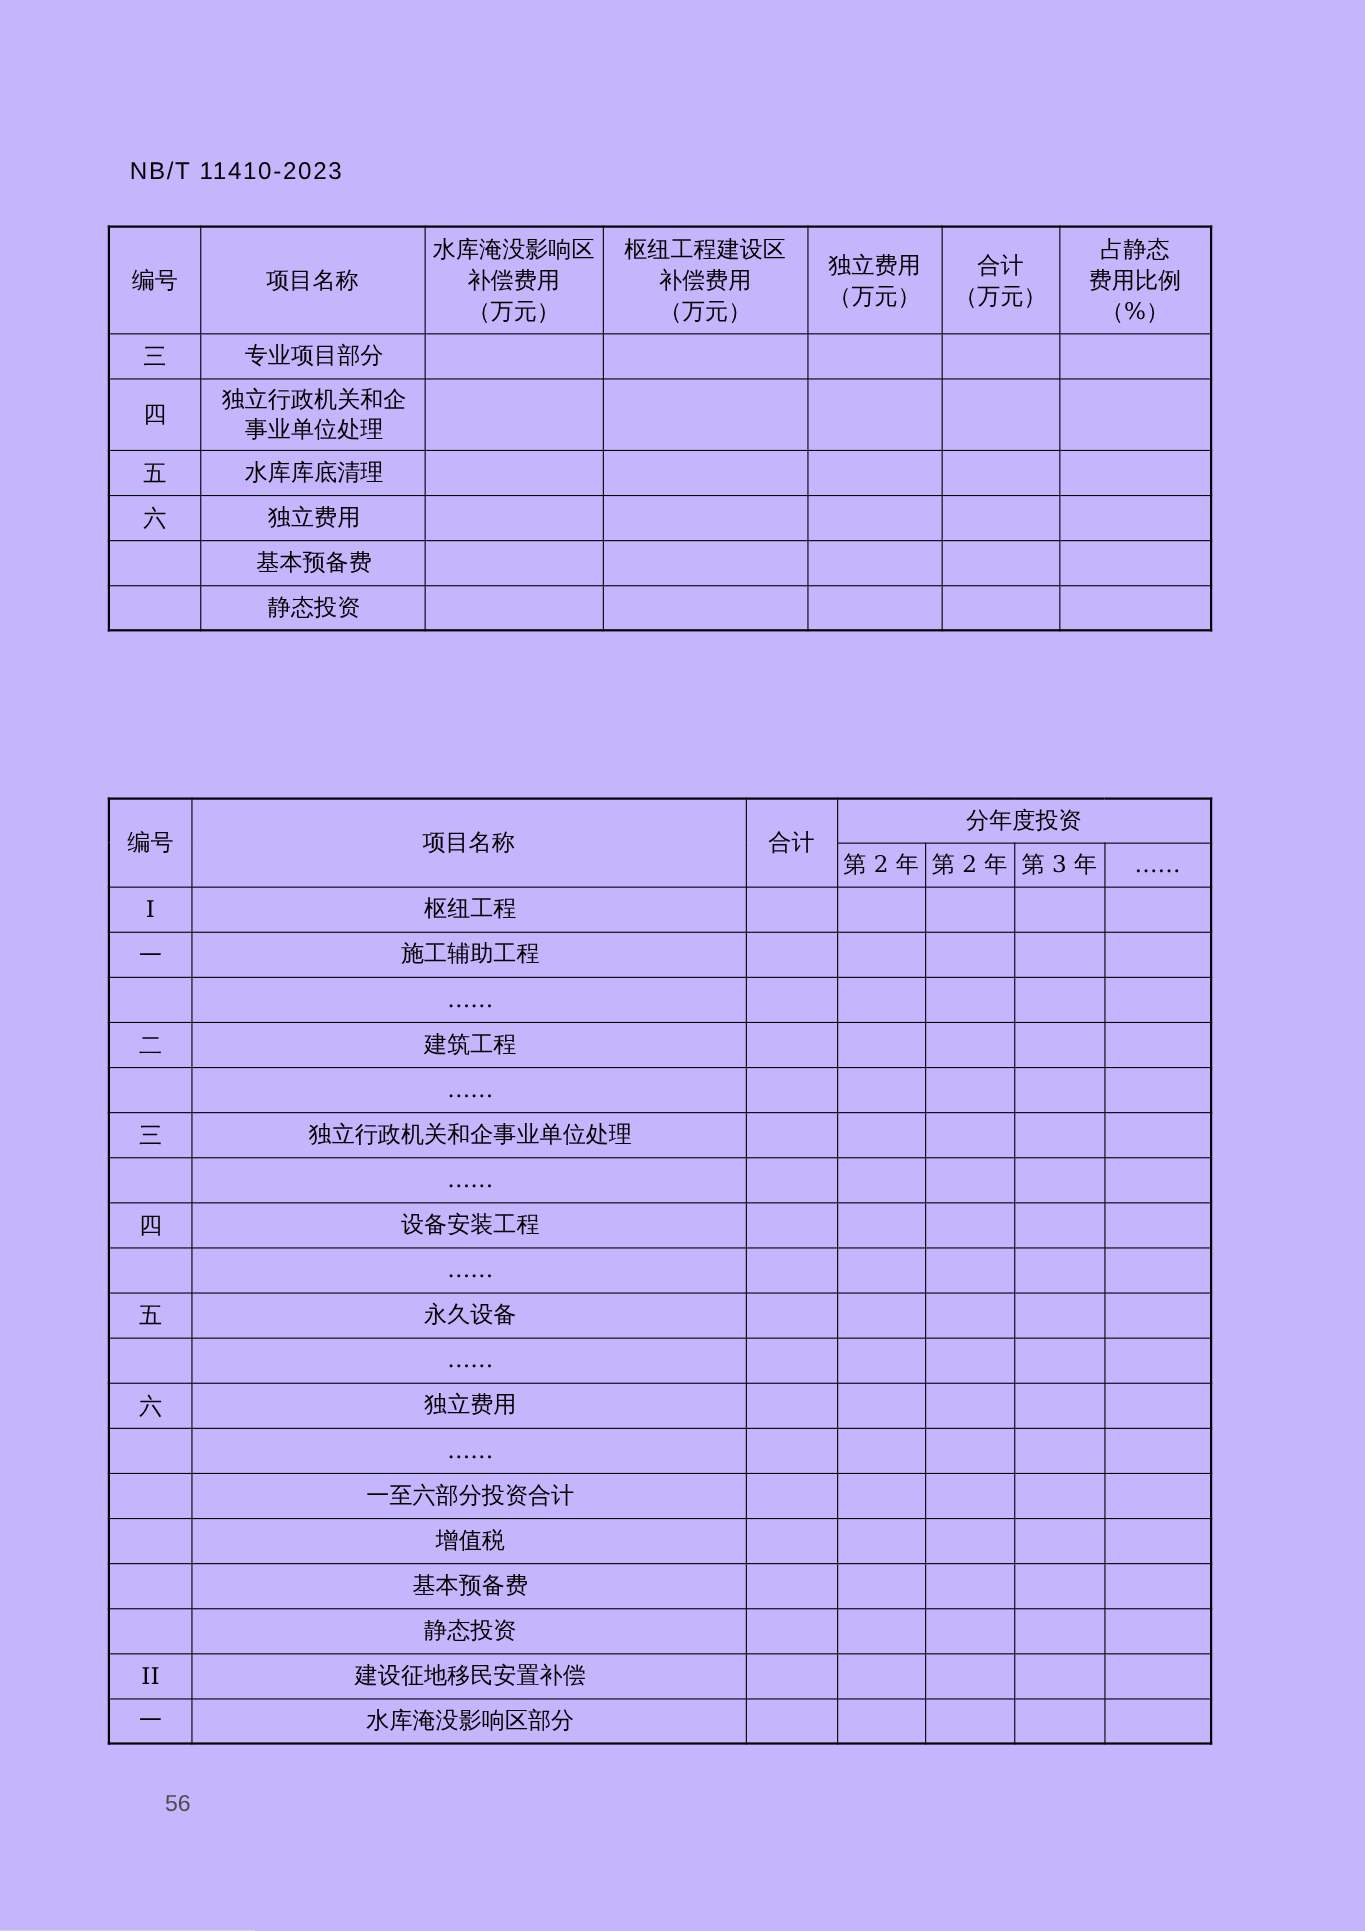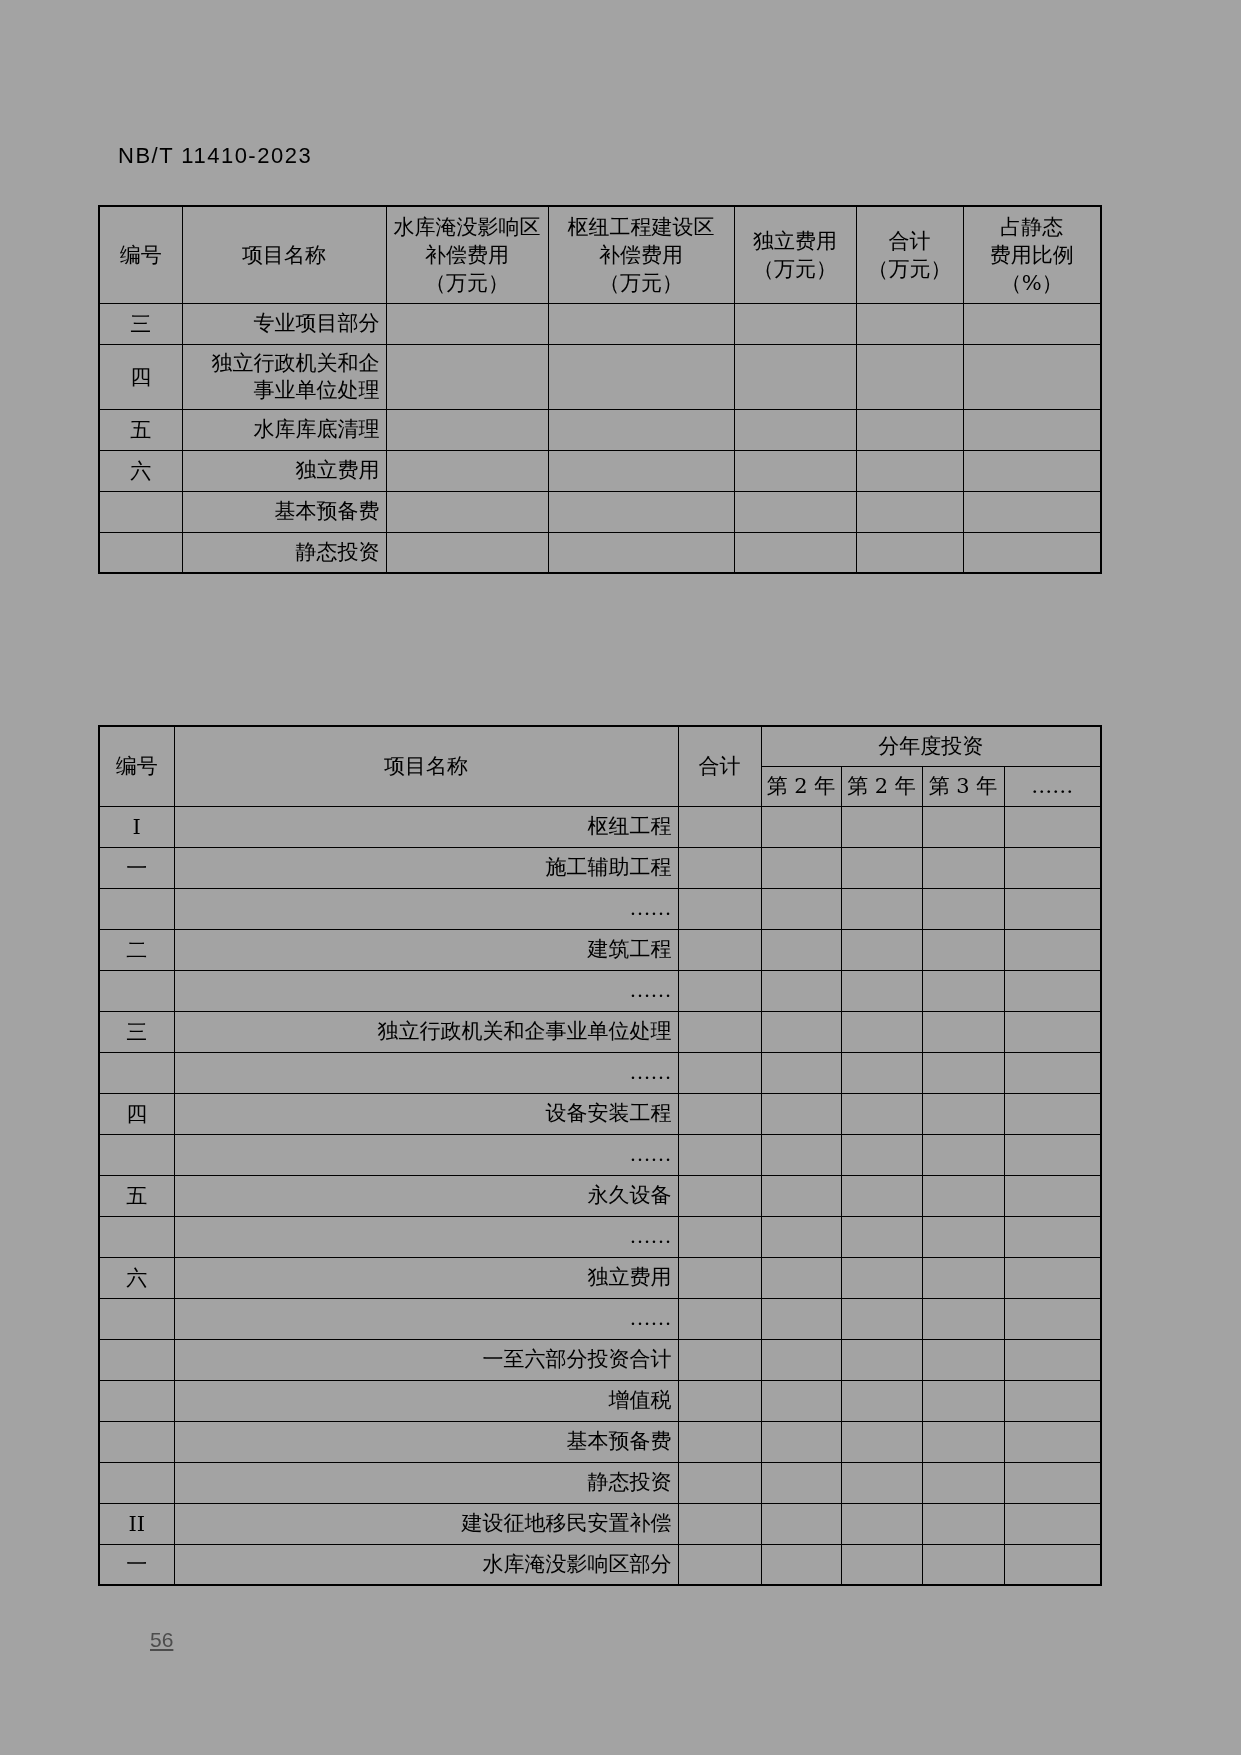--- a/index.html
+++ b/index.html
@@ -2,21 +2,21 @@
 <html><head>
 <meta charset="utf-8">
 <style>
   * { box-sizing: border-box; }
   html, body { margin: 0; padding: 0; background: #e8e8e8; }
   .page {
     position: relative;
     width: 1241px;
     height: 1755px;
     margin: 0 auto;
-    background: #a3a3a3;
+    background: #c4b5fd;
     font-family: "DejaVu Serif", "Liberation Serif", serif;
     color: #000;
     overflow: hidden;
   }
   .doc-code {
     position: absolute;
     left: 118px;
     top: 143px;
     font-family: "Liberation Sans", "DejaVu Sans", sans-serif;
     font-size: 22px;
@@ -45,26 +45,25 @@
   }
   .t1 .hrow { height: 97px; }
   .t2 .hrow1 { height: 40px; }
   .t2 .hrow2 { height: 40px; }
   .c-num {
     text-align: center;
     vertical-align: middle;
     height: 41px;
   }
   .c-name {
-    text-align: right;
+    text-align: center;
     vertical-align: middle;
     padding: 5px 6px 5px 9px;
     line-height: 27px;
     height: 41px;
-    font-family: Liberation Serif, serif;
   }
   .c-val { height: 41px; }
   .caption-row {
     position: absolute;
     left: 98px;
     top: 671px;
     width: 1002px;
     height: 32px;
     font-family: "Liberation Sans", "DejaVu Sans", sans-serif;
     font-weight: bold;
@@ -82,21 +81,20 @@
     top: 0;
     white-space: pre;
   }
   .page-num {
     position: absolute;
     left: 150px;
     top: 1628px;
     font-family: "Liberation Sans", "DejaVu Sans", sans-serif;
     font-size: 21px;
     color: #4d4d4d;
-    text-decoration: underline;
   }
 </style>
 </head>
 <body>
 
 <div class="page">
 
   <div class="doc-code">NB/T 11410-2023</div>
 
   <table class="t1">

